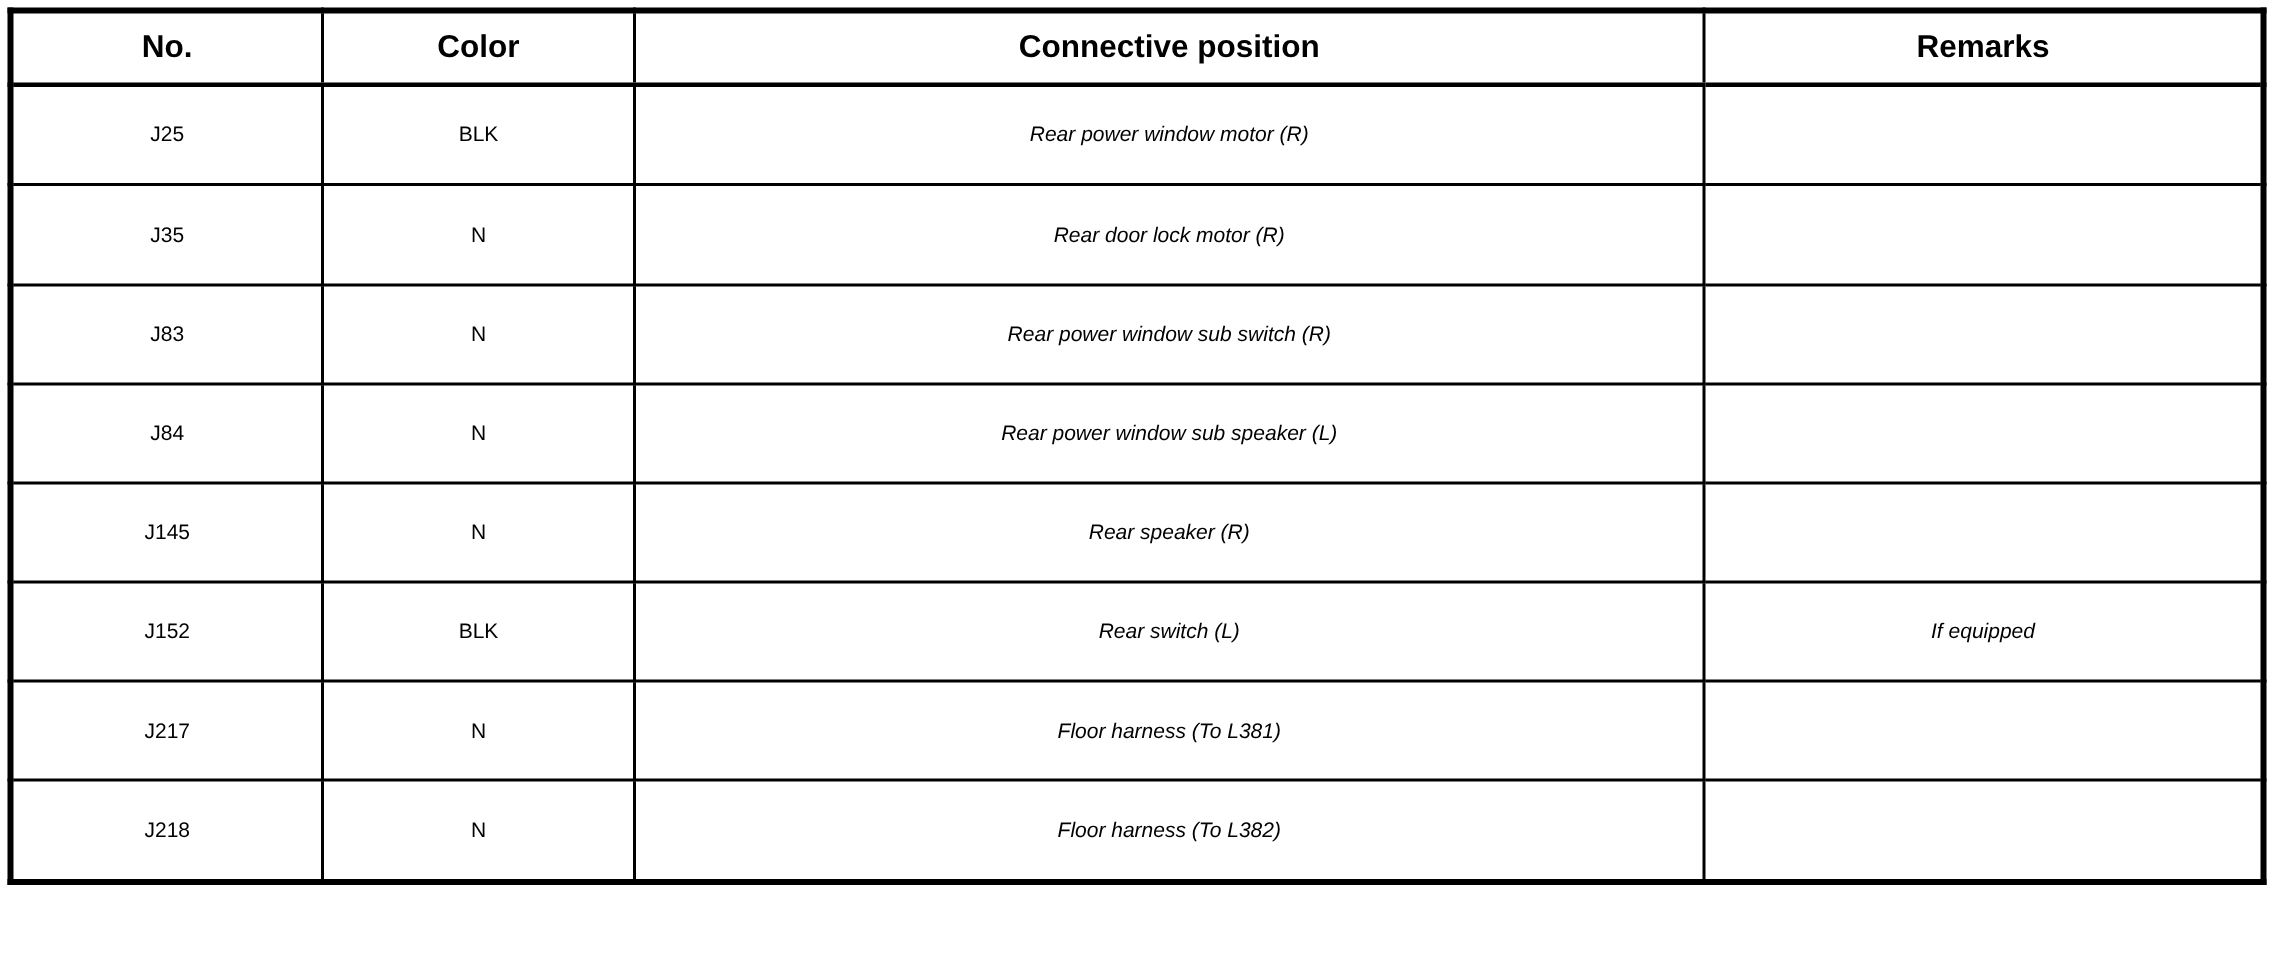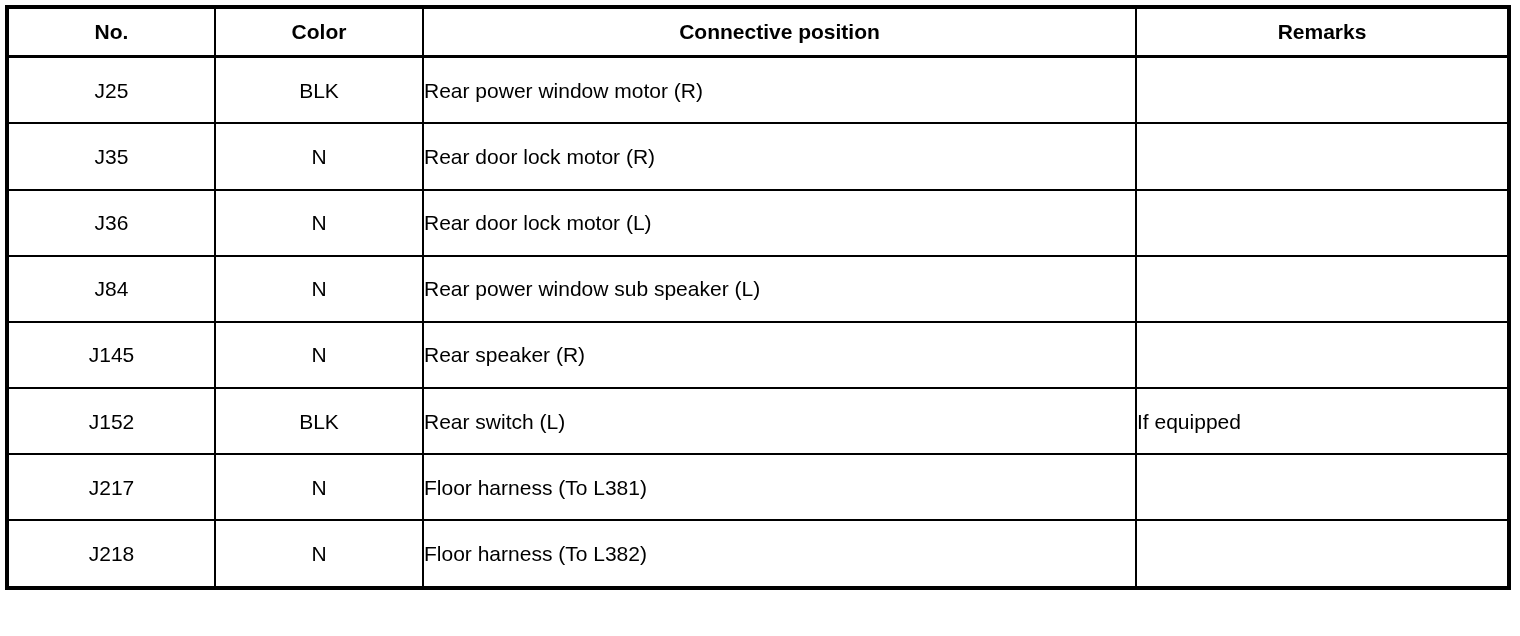--- a/index.html
+++ b/index.html
@@ -35,21 +35,21 @@
   table.connector-table col.col-no      { width: 208px; }
   table.connector-table col.col-color   { width: 208px; }
   table.connector-table col.col-pos     { width: 713px; }
   table.connector-table col.col-remarks { width: 373px; }
 
   table.connector-table th,
   table.connector-table td {
     border: 2px solid #000000;
     height: 44px;
     padding: 0;
-    font-size: 21px;
+    font-size: 14px;
     line-height: 1.1;
     font-weight: normal;
     color: #000000;
     background: #ffffff;
     vertical-align: middle;
     white-space: nowrap;
     overflow: hidden;
   }
 
   table.connector-table thead th {
@@ -64,22 +64,23 @@
     border-bottom: 3px solid #000000;
   }
 
   td.cell-no,
   td.cell-color {
     text-align: center;
   }
 
   td.cell-pos,
   td.cell-remarks {
-    text-align: left;
+    text-align: center;
     padding-left: 12px;
+    font-style: italic;
   }
 </style>
 </head>
 <body>
 
 <div id="connector-table-wrap">
   <table class="connector-table">
     <colgroup>
       <col class="col-no">
       <col class="col-color">
@@ -101,23 +102,23 @@
           <td class="cell-pos">Rear power window motor (R)</td>
           <td class="cell-remarks"></td>
         </tr>
         <tr>
           <td class="cell-no">J35</td>
           <td class="cell-color">N</td>
           <td class="cell-pos">Rear door lock motor (R)</td>
           <td class="cell-remarks"></td>
         </tr>
         <tr>
-          <td class="cell-no">J36</td>
+          <td class="cell-no">J83</td>
           <td class="cell-color">N</td>
-          <td class="cell-pos">Rear door lock motor (L)</td>
+          <td class="cell-pos">Rear power window sub switch (R)</td>
           <td class="cell-remarks"></td>
         </tr>
         <tr>
           <td class="cell-no">J84</td>
           <td class="cell-color">N</td>
           <td class="cell-pos">Rear power window sub speaker (L)</td>
           <td class="cell-remarks"></td>
         </tr>
         <tr>
           <td class="cell-no">J145</td>

